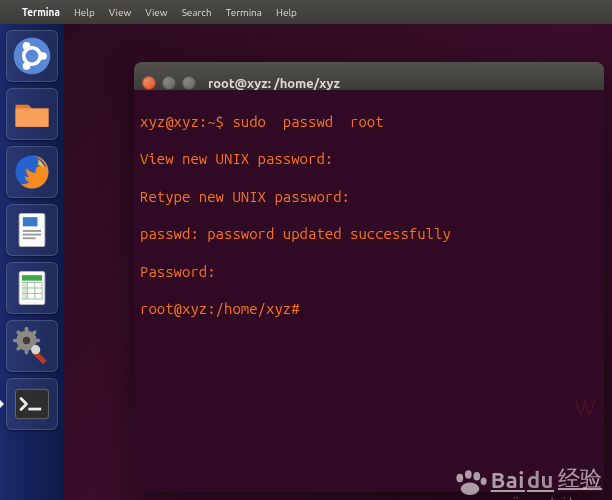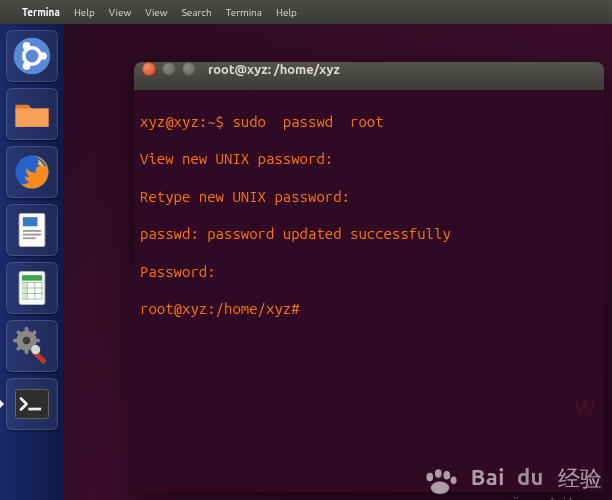--- a/index.html
+++ b/index.html
@@ -60,21 +60,21 @@
     top: 38px; left: 70px;
     width: 470px; height: 430px;
     border-radius: 8px 8px 0 0;
     box-shadow: 0 8px 30px rgba(0,0,0,.5);
     overflow: hidden;
     display: flex; flex-direction: column;
   }
   .titlebar {
     height: 28px;
     background: linear-gradient(#54524d, #3c3b37);
-    display: flex; align-items: flex-start;
+    display: flex; align-items: flex-end;
     padding: 0 8px;
     gap: 6px;
     color: #dfdbd2;
     font-size: 13px;
     font-weight: bold;
   }
   .win-btn {
     width: 14px; height: 14px; border-radius: 50%;
     display: inline-block;
     box-shadow: inset 0 0 0 1px rgba(0,0,0,.3);
@@ -93,22 +93,23 @@
     line-height: 1.25;
     padding: 4px 6px;
     white-space: pre;
   }
   .term-line { display: block; }
   .watermark {
     position: absolute;
     right: 10px; bottom: 6px;
     color: rgba(255,255,255,.6);
     font-size: 20px;
-    display: flex; align-items: flex-start; gap: 14px;
+    display: flex; align-items: center; gap: 4px;
     pointer-events: none;
+    text-decoration: underline;
   }
   .watermark .brand { font-weight: bold; font-size: 22px; letter-spacing: .5px; }
   .watermark .cn { font-size: 22px; }
   .watermark .sub { position: absolute; right: 0; bottom: -14px; font-size: 11px; color: rgba(255,255,255,.45); }
   .watermark2 {
     position: absolute; right: 14px; bottom: 80px;
     color: rgba(120,30,20,.35);
     font-size: 28px; letter-spacing: 2px;
     pointer-events: none;
   }

